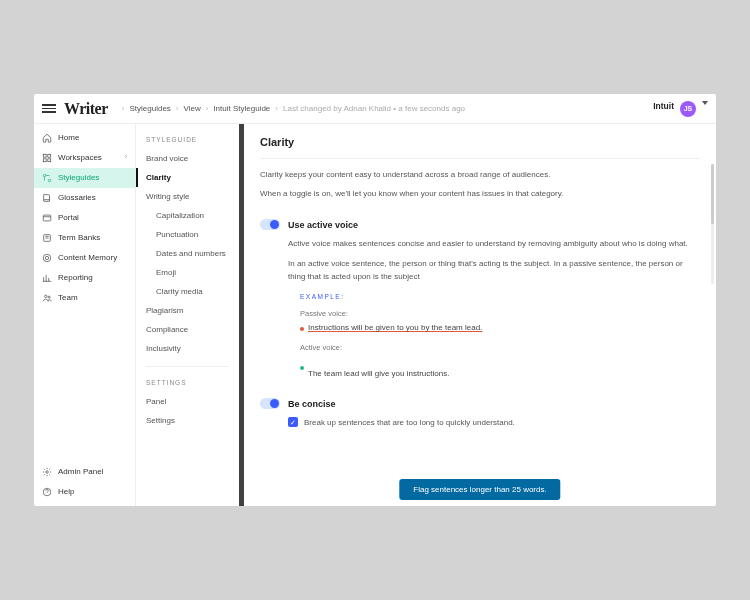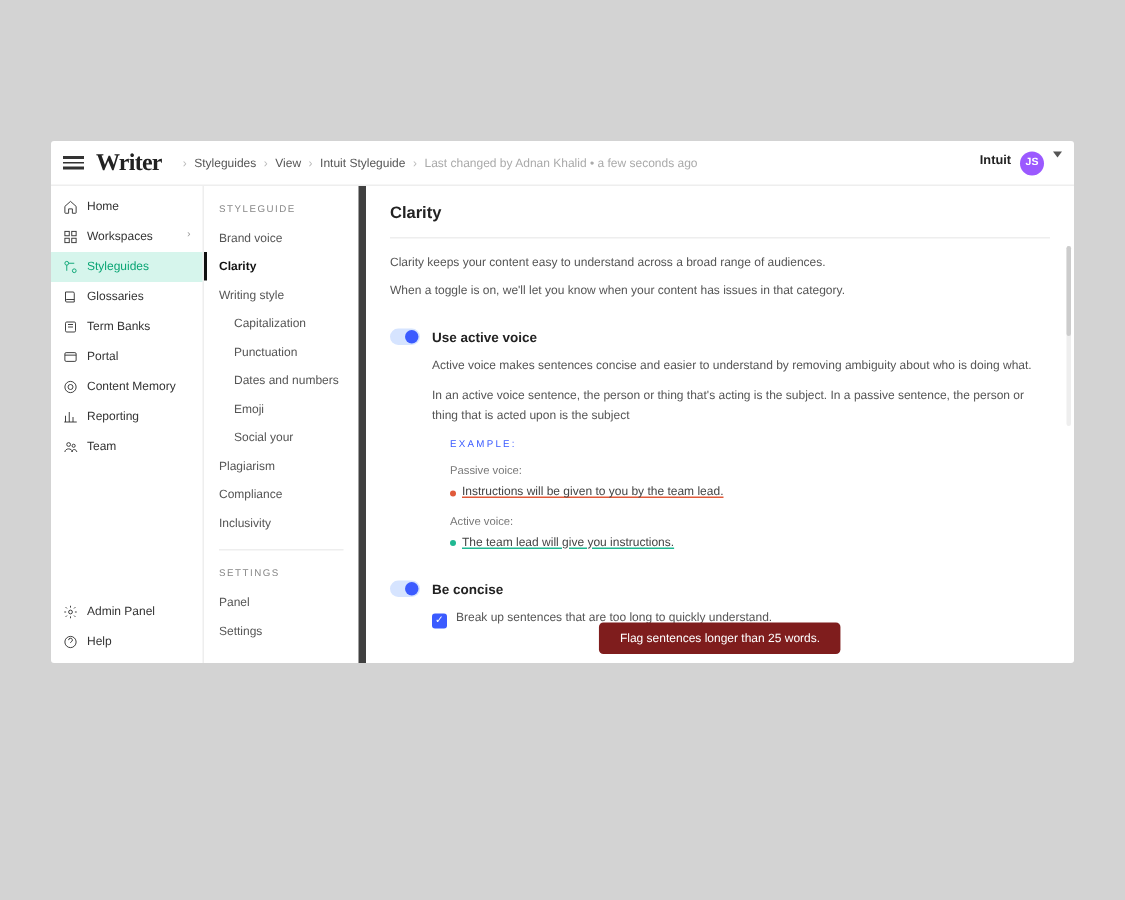--- a/index.html
+++ b/index.html
@@ -1,17 +1,17 @@
 <!DOCTYPE html>
 <html><head>
 <meta charset="utf-8">
 <style>
 * { margin: 0; padding: 0; box-sizing: border-box; }
 body { font-family: -apple-system, BlinkMacSystemFont, "Segoe UI", Helvetica, Arial, sans-serif; background: #d3d3d3; width: 750px; height: 600px; overflow: hidden; font-size: 9px; color: #222; }
-.app-window { position: absolute; left: 34px; top: 94px; width: 682px; height: 348px; background: #fff; display: flex; flex-direction: column; border-radius: 2px; overflow: hidden; }
+.app-window { position: absolute; left: 34px; top: 94px; width: 682px; height: 412px; background: #fff; display: flex; flex-direction: column; border-radius: 2px; overflow: hidden; }
 .topbar { height: 30px; display: flex; align-items: center; padding: 0 8px; border-bottom: 1px solid #eee; }
 .hamburger { width: 14px; display: flex; flex-direction: column; gap: 2px; margin-right: 8px; cursor: pointer; }
 .hamburger span { height: 1.5px; background: #333; }
 .logo { font-family: Georgia, "Times New Roman", serif; font-weight: 700; font-size: 16px; letter-spacing: -0.5px; margin-right: 14px; }
 .breadcrumb { display: flex; align-items: center; gap: 5px; font-size: 8px; color: #555; }
 .breadcrumb .sep { color: #bbb; }
 .breadcrumb .muted { color: #aaa; }
 .topbar-right { margin-left: auto; display: flex; align-items: flex-start; gap: 6px; }
 .org-name { font-size: 8.5px; font-weight: 700; }
 .avatar { width: 16px; height: 16px; border-radius: 50%; background: #9b59ff; color: #fff; font-size: 7px; font-weight: 600; display: flex; align-items: center; justify-content: center; }
@@ -40,24 +40,24 @@
 .toggle .knob { position: absolute; width: 9px; height: 9px; border-radius: 50%; background: #3b5bff; top: 1px; right: 1px; }
 .section-title { font-size: 9px; font-weight: 700; }
 .section-body { padding-left: 28px; font-size: 8px; color: #555; line-height: 1.6; }
 .section-body p { margin-bottom: 8px; }
 .example-label { font-size: 6.5px; letter-spacing: 1.5px; color: #3b5bff; text-transform: uppercase; margin: 6px 0 4px; }
 .voice-label { font-size: 7.5px; color: #777; margin-top: 6px; margin-bottom: 2px; }
 .passive-line { display: inline-flex; align-items: center; gap: 4px; }
 .dot-red { width: 4px; height: 4px; border-radius: 50%; background: #e05a3a; }
 .dot-green { width: 4px; height: 4px; border-radius: 50%; background: #1fb892; }
 .underline-red { text-decoration: underline; text-decoration-color: #e05a3a; color: #444; }
-.underline-green { text-decoration: underline; text-decoration-color: #1fb892; color: #444; }
-.sub-option { display: flex; align-items: flex-end; gap: 6px; margin-top: 6px; }
+.underline-green { text-decoration-color: #1fb892; color: #444; margin-top: 12px; }
+.sub-option { display: flex; align-items: flex-start; gap: 6px; margin-top: 6px; }
 .checkbox { width: 10px; height: 10px; border-radius: 2px; background: #3b5bff; color: #fff; font-size: 7px; display: flex; align-items: center; justify-content: center; }
-.tooltip-bar { position: absolute; left: 50%; transform: translateX(-50%); bottom: 6px; background: #7f1d1d; color: #fff; font-size: 8px; padding: 6px 14px; border-radius: 3px; }
+.tooltip-bar { position: absolute; left: 50%; transform: translateX(-50%); bottom: 6px; background: #0369a1; color: #fff; font-size: 8px; padding: 6px 14px; border-radius: 3px; }
 .scrollbar-track { position: absolute; right: 2px; top: 40px; width: 3px; height: 120px; background: #eee; border-radius: 2px; }
 .scrollbar-thumb { width: 3px; height: 60px; background: #ccc; border-radius: 2px; }
 </style>
 </head>
 <body>
 
 <div class="app-window">
 
   <div class="topbar">
     <div class="hamburger">
@@ -122,34 +122,34 @@
               <svg viewBox="0 0 24 24">
                 <path d="M4 4h12a2 2 0 0 1 2 2v14H6a2 2 0 0 1-2-2z"></path>
                 <path d="M4 18a2 2 0 0 1 2-2h12"></path>
               </svg>
             </span>
           <span>Glossaries</span>
         </div>
         <div class="sidebar-item">
           <span class="icon">
               <svg viewBox="0 0 24 24">
+                <rect x="3" y="5" width="18" height="14" rx="2"></rect>
+                <path d="M3 9h18"></path>
+              </svg>
+            </span>
+          <span>Portal</span>
+        </div>
+        <div class="sidebar-item">
+          <span class="icon">
+              <svg viewBox="0 0 24 24">
                 <rect x="4" y="4" width="16" height="16" rx="2"></rect>
                 <path d="M8 8h8M8 12h8"></path>
               </svg>
             </span>
           <span>Term Banks</span>
-        </div>
-        <div class="sidebar-item">
-          <span class="icon">
-              <svg viewBox="0 0 24 24">
-                <rect x="3" y="5" width="18" height="14" rx="2"></rect>
-                <path d="M3 9h18"></path>
-              </svg>
-            </span>
-          <span>Portal</span>
         </div>
         <div class="sidebar-item">
           <span class="icon">
               <svg viewBox="0 0 24 24">
                 <circle cx="12" cy="12" r="9"></circle>
                 <circle cx="12" cy="12" r="4"></circle>
               </svg>
             </span>
           <span>Content Memory</span>
         </div>
@@ -196,21 +196,21 @@
 
     <div class="subnav">
       <div class="subnav-heading">STYLEGUIDE</div>
       <div class="subnav-item">Brand voice</div>
       <div class="subnav-item active">Clarity</div>
       <div class="subnav-item">Writing style</div>
       <div class="subnav-item child">Capitalization</div>
       <div class="subnav-item child">Punctuation</div>
       <div class="subnav-item child">Dates and numbers</div>
       <div class="subnav-item child">Emoji</div>
-      <div class="subnav-item child">Social your</div>
+      <div class="subnav-item child">Clarity media</div>
       <div class="subnav-item">Plagiarism</div>
       <div class="subnav-item">Compliance</div>
       <div class="subnav-item">Inclusivity</div>
       <div class="subnav-divider"></div>
       <div class="subnav-heading">SETTINGS</div>
       <div class="subnav-item">Panel</div>
       <div class="subnav-item">Settings</div>
     </div>
 
     <div class="main">

